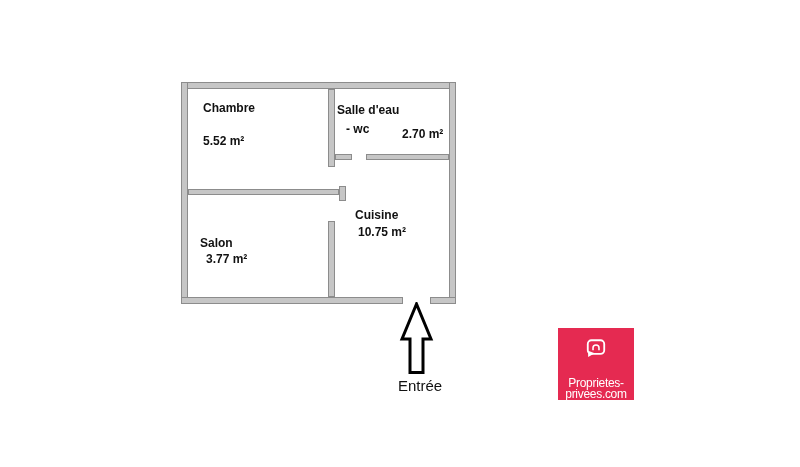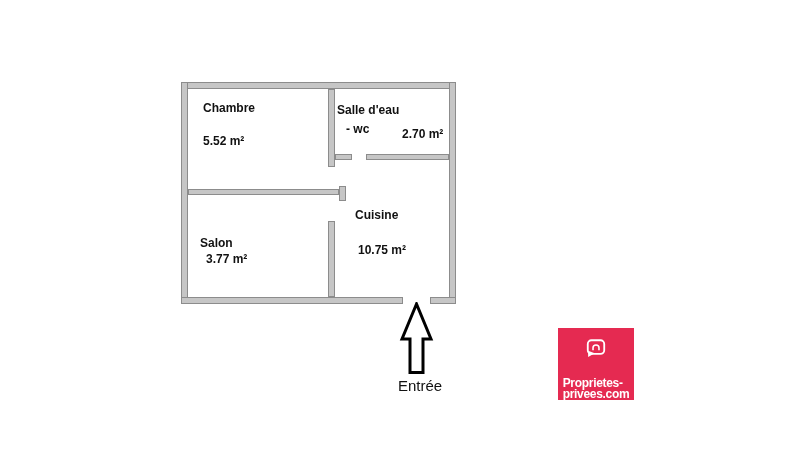--- a/index.html
+++ b/index.html
@@ -47,25 +47,25 @@
   .logo{
     position:absolute;
     left:558px;top:328px;width:76px;height:72px;
     background:var(--logo-background);
     display:flex;flex-direction:column;align-items:center;
   }
   .logo-icon{margin-top:10px;display:block;}
   .logo-text{
     margin-top:19px;
     color:var(--logo-text);
-    font-weight:bold;
+    font-weight:normal;
     font-size:12px;
     line-height:11px;
     letter-spacing:-0.3px;
-    text-align:left;
+    text-align:center;
     white-space:nowrap;
   }
 </style>
 </head>
 <body>
 
 <div class="canvas">
 
   <div class="wall" style="left:181px;top:82px;width:275px;height:7px"></div>
   <div class="wall" style="left:181px;top:82px;width:7px;height:222px"></div>
@@ -81,21 +81,21 @@
   <div class="wall" style="left:328px;top:221px;width:7px;height:76px"></div>
 
   <span class="room-label" style="left:203px;top:102px">Chambre</span>
   <span class="room-label" style="left:203px;top:135px">5.52 m²</span>
 
   <span class="room-label" style="left:337px;top:104px">Salle d'eau</span>
   <span class="room-label" style="left:346px;top:123px">-  wc</span>
   <span class="room-label" style="left:402px;top:128px">2.70 m²</span>
 
   <span class="room-label" style="left:355px;top:209px">Cuisine</span>
-  <span class="room-label" style="left:358px;top:244px">10.75 m²</span>
+  <span class="room-label" style="left:358px;top:226px">10.75 m²</span>
 
   <span class="room-label" style="left:200px;top:237px">Salon</span>
   <span class="room-label" style="left:206px;top:253px">3.77 m²</span>
 
   <svg class="entrance-arrow" width="36" height="74" viewBox="0 0 36 74">
     <polygon points="17.5,2 3,37 11,37 11,70.5 24,70.5 24,37 32,37" fill="#ffffff" stroke="var(--arrow-outline)" stroke-width="3" stroke-linejoin="miter"></polygon>
   </svg>
   <span class="entrance-label">Entrée</span>
 
   <div class="logo">

